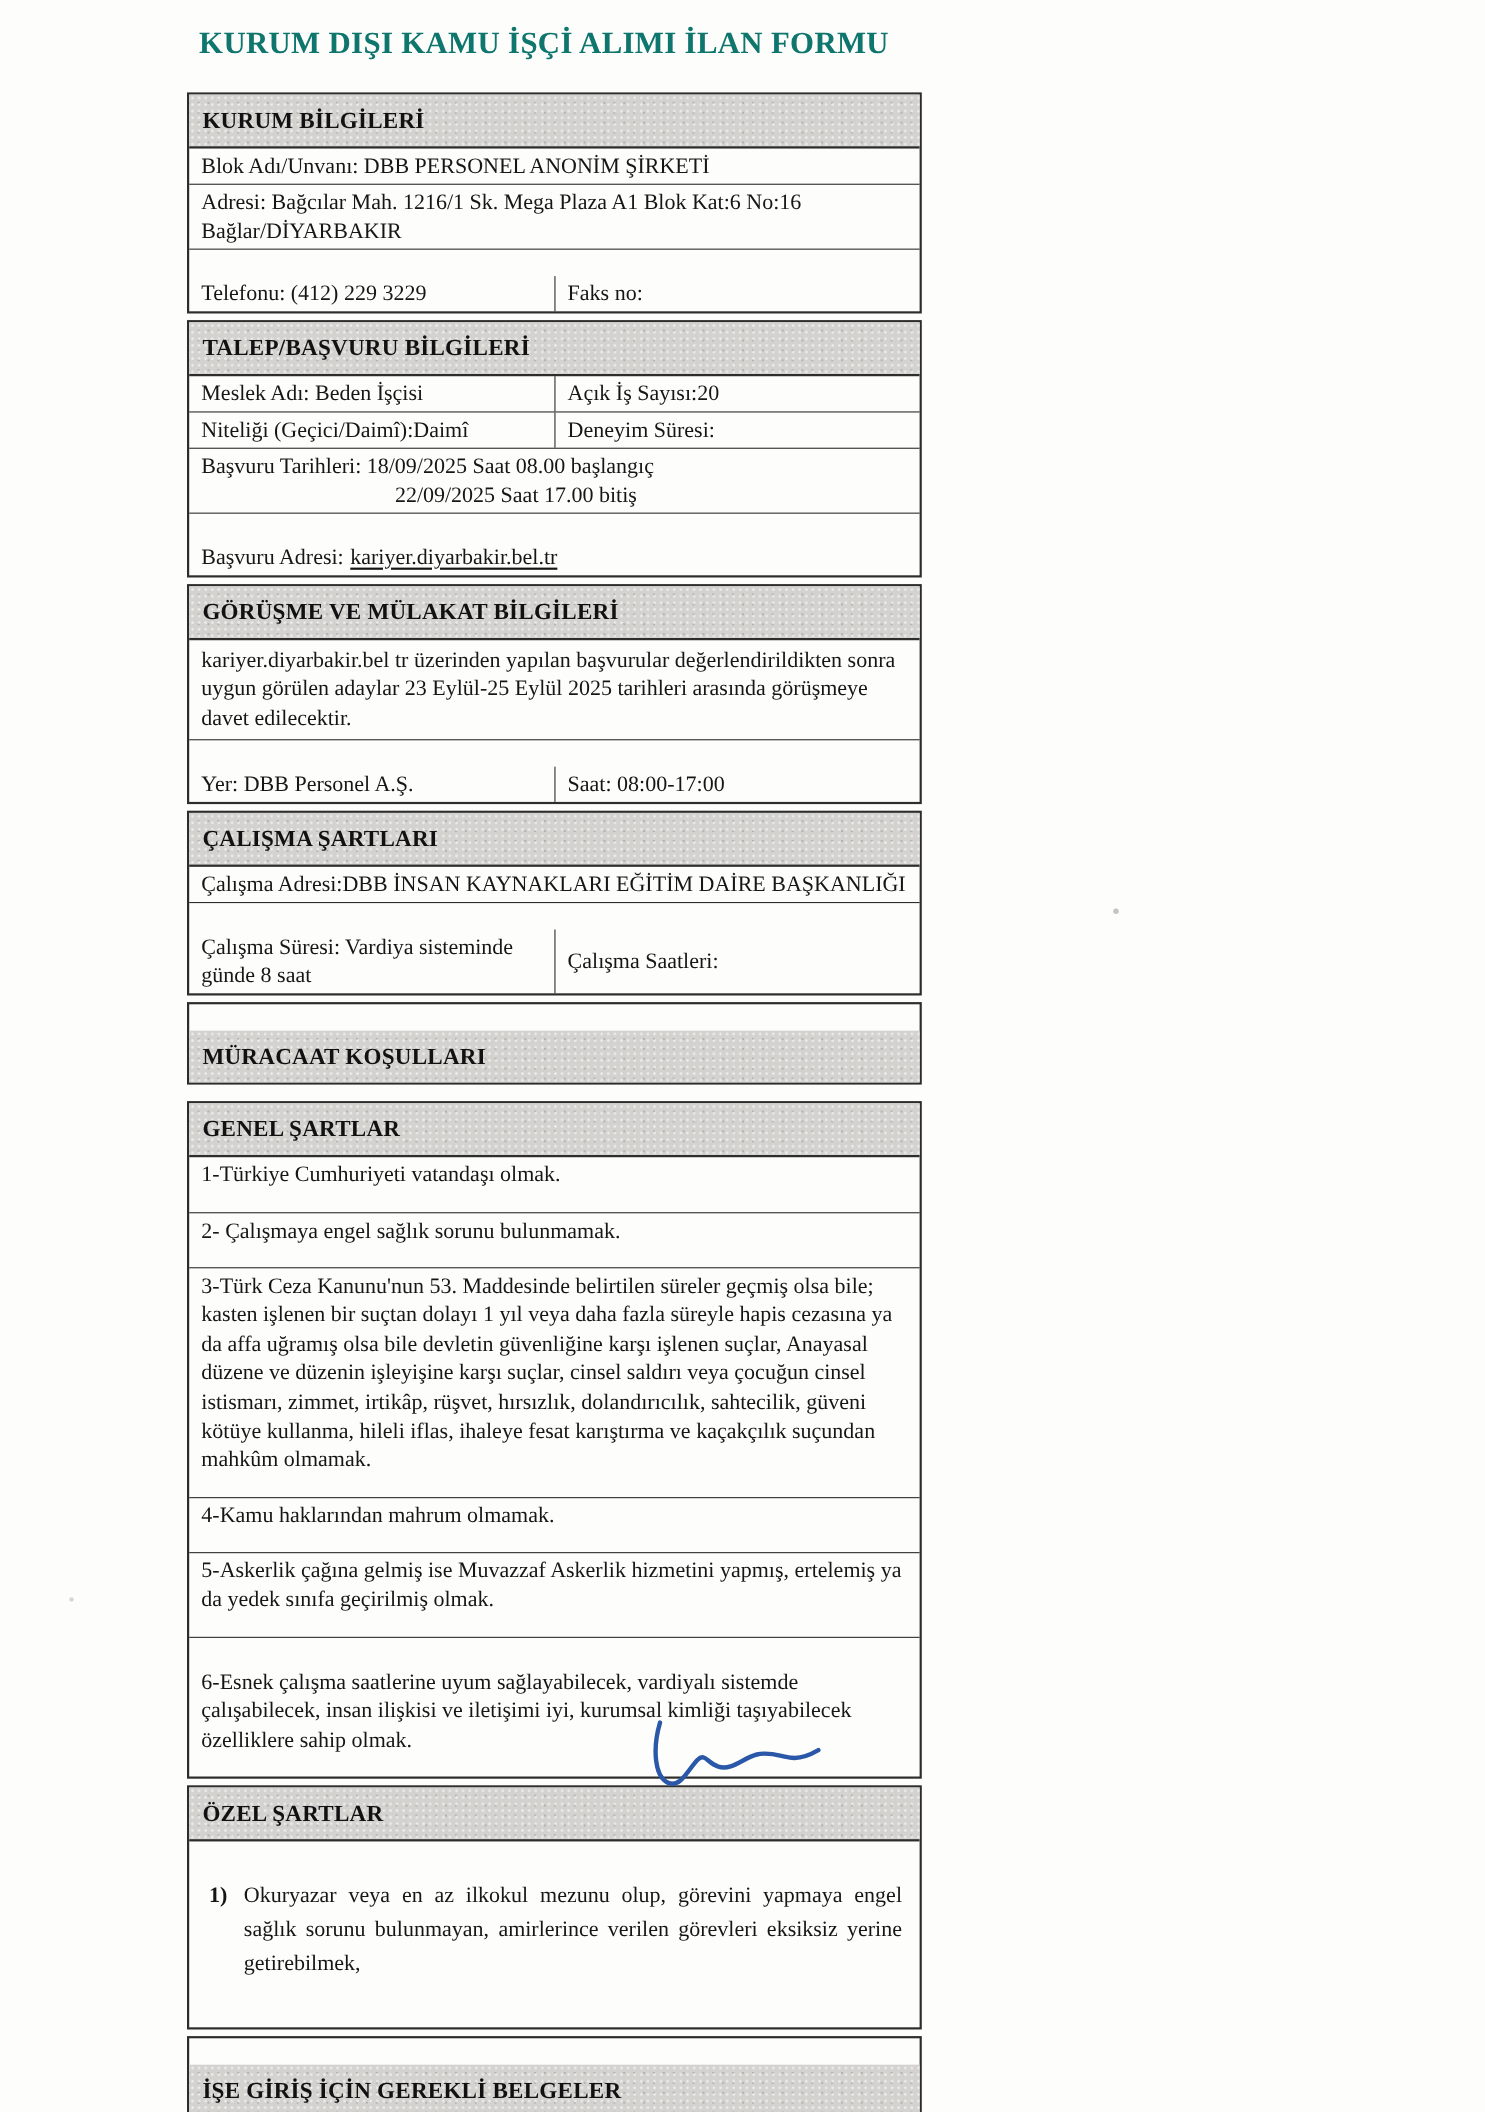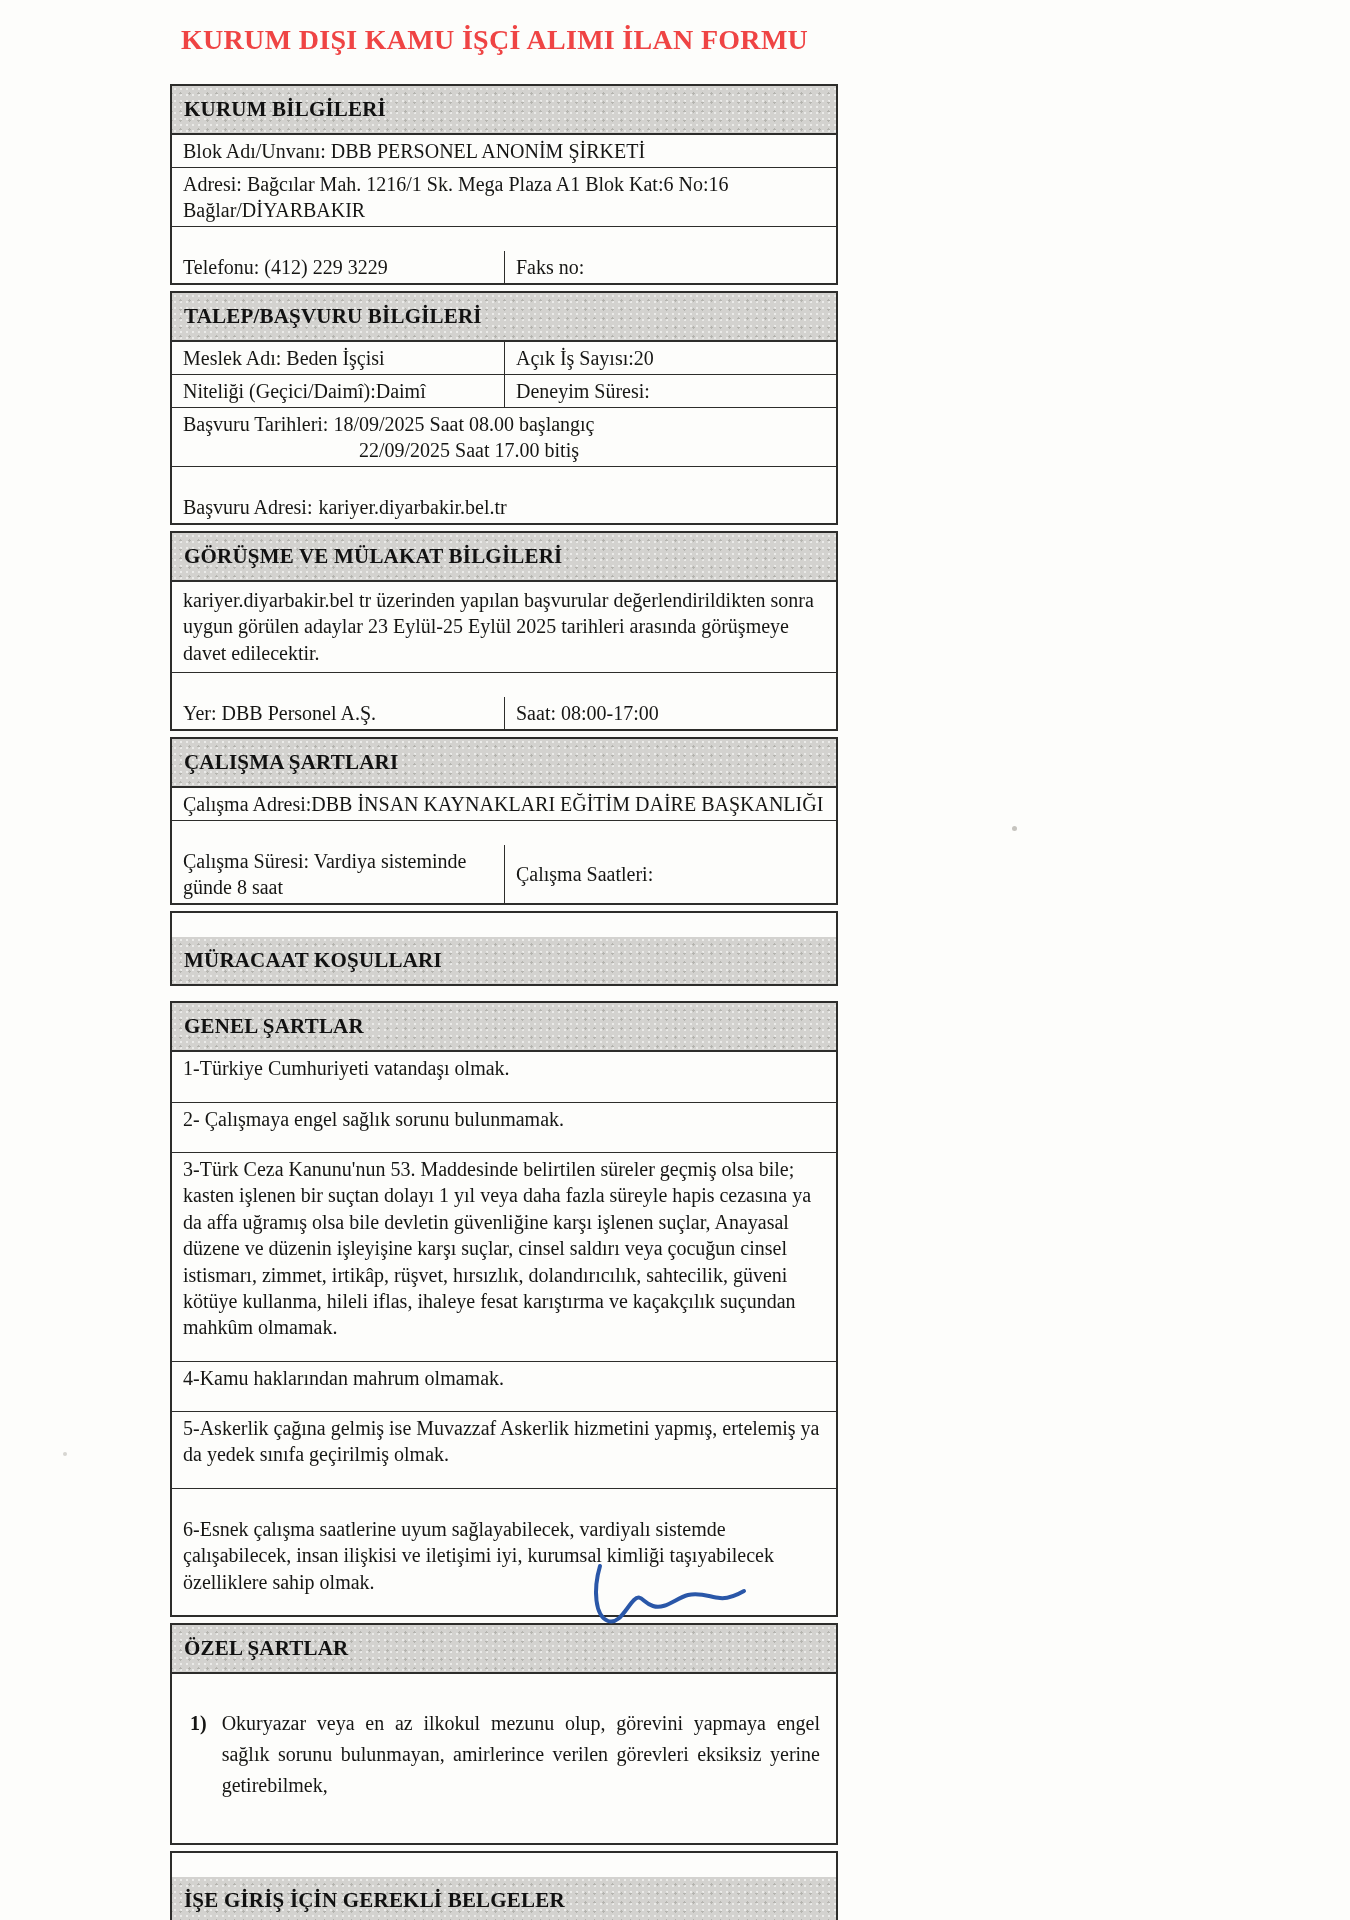--- a/index.html
+++ b/index.html
@@ -7,21 +7,21 @@
   body {
     width: 1350px; height: 1920px;
     position: relative;
     font-family: "Liberation Serif", serif;
     color: #161614;
     background: #fdfdfb;
     overflow: hidden;
   }
   .doc-title {
     position: absolute; left: 181px; top: 24px;
-    font-size: 28px; font-weight: bold; letter-spacing: .3px; color: #ef4444;
+    font-size: 28px; font-weight: bold; letter-spacing: .3px; color: #0f766e;
   }
   .form-table { position: absolute; left: 170px; top: 84px; width: 668px; }
 
   .block { border: 2px solid #2d2d2b; margin-bottom: 6px; }
   .block.gap-lg { margin-bottom: 15px; }
   .block > :last-child { border-bottom: none !important; margin-top: 24px; }
 
   .sec-header {
     padding: 11px 12px;
     font-weight: bold; font-size: 21px; letter-spacing: .2px;
@@ -38,21 +38,21 @@
   .row {
     padding: 3px 11px;
     font-size: 20px; line-height: 1.3;
     border-bottom: 1.6px solid #2d2d2b;
   }
   .cols { display: flex; padding: 0; }
   .cols .cell { flex: 1 1 50%; padding: 3px 11px; }
   .cols .cell.r { border-left: 1.8px solid #2d2d2b; }
   .cols .cell.vcenter { display: flex; align-items: center; }
   .indent2 { padding-left: 176px; font-family: Liberation Serif, serif; }
-  .u { text-underline-offset: 3px; margin-left: 6px; }
+  .u { text-decoration: underline; text-underline-offset: 3px; margin-left: 6px; }
 
   .desc { padding: 5px 11px 6px; font-size: 20px; line-height: 1.32; border-bottom: 1.6px solid #2d2d2b; }
 
   .g-item {
     padding: 3px 11px 20px;
     font-size: 20px; line-height: 1.32;
     border-bottom: 1.6px solid #2d2d2b;
   }
 
   .ozel-item {

